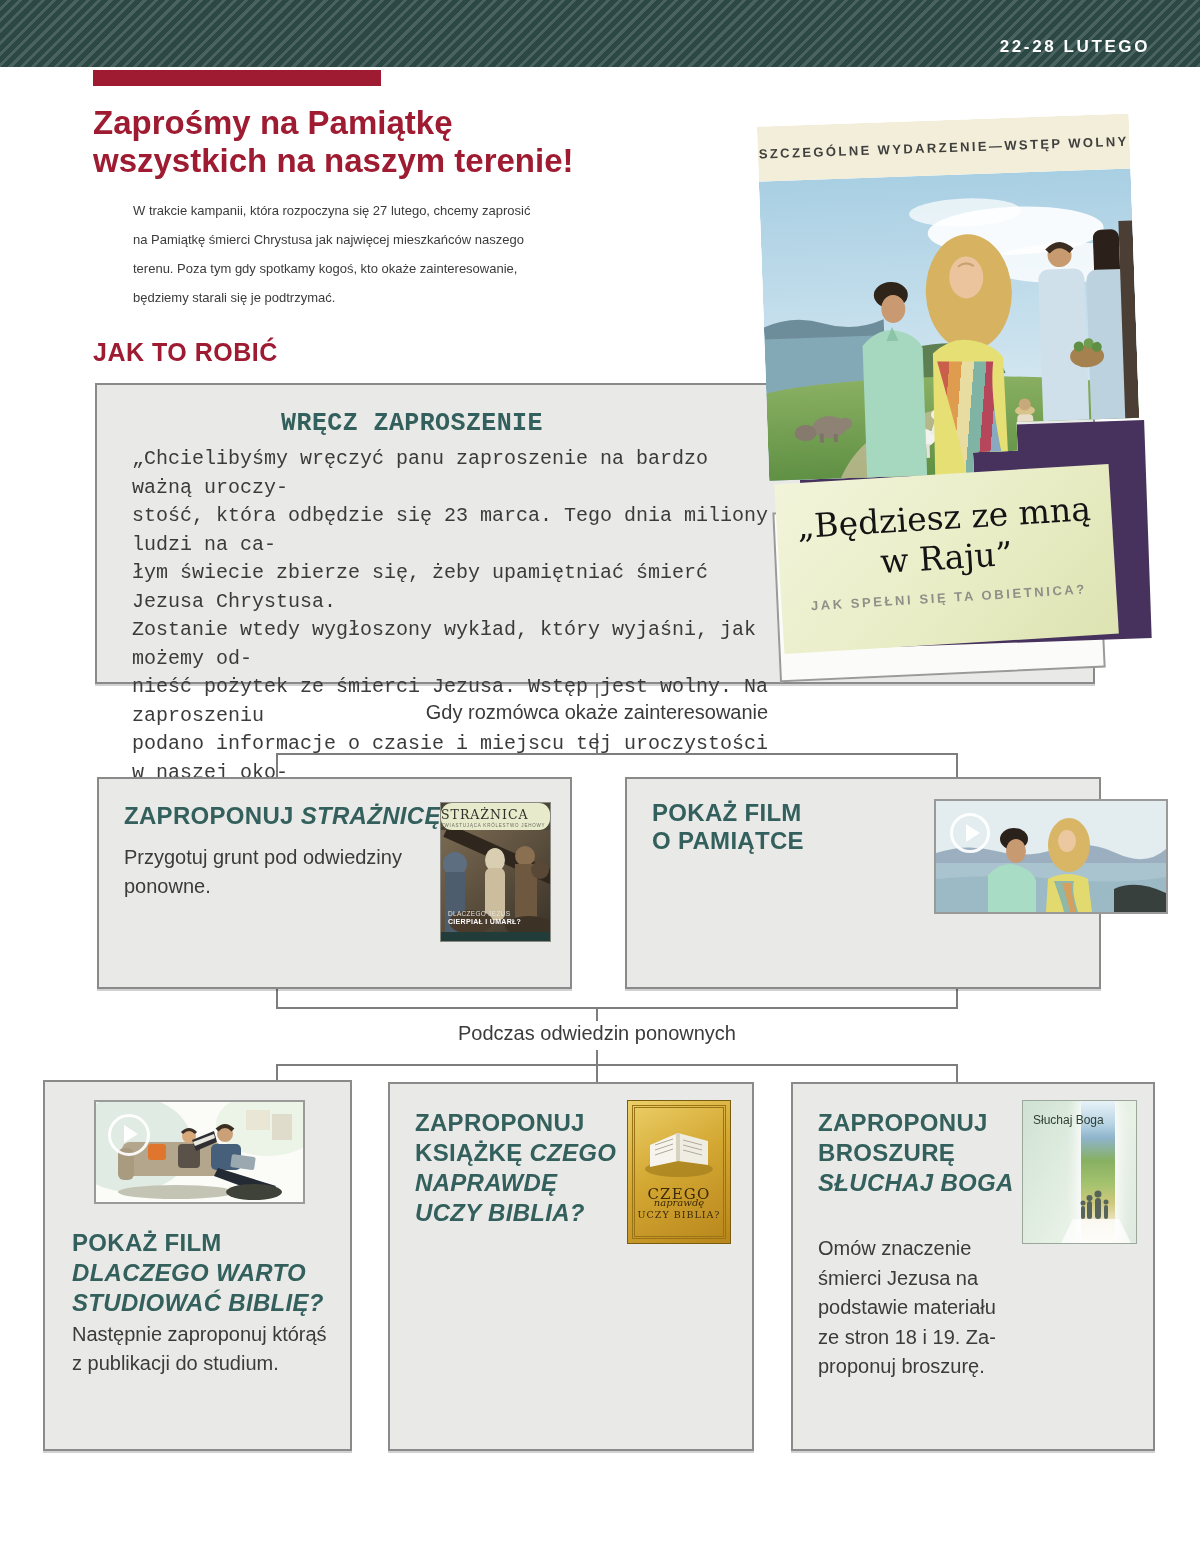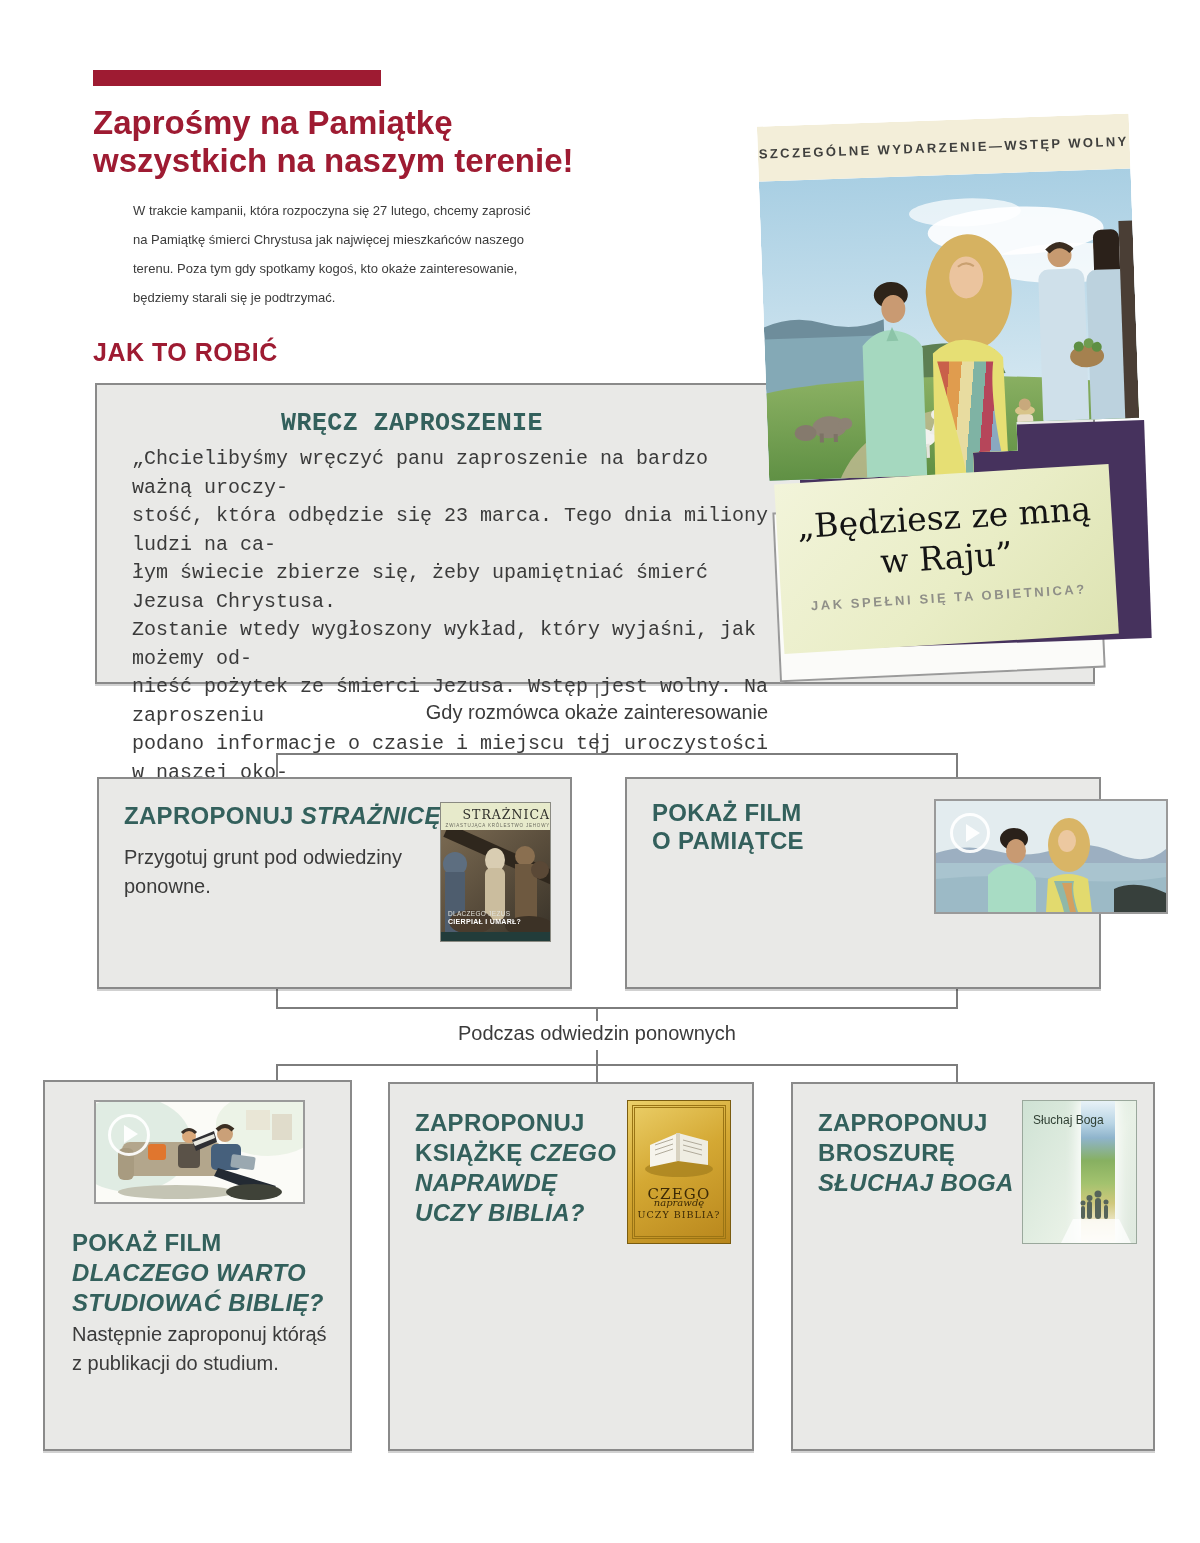--- a/index.html
+++ b/index.html
@@ -83,21 +83,21 @@
   .thumb-2b{left:307px;top:20px;width:230px;height:111px;z-index:2;}
   .thumb-3a{left:49px;top:18px;width:207px;height:100px;}
   .play{position:absolute;border:3px solid rgba(255,255,255,.92);border-radius:50%;box-sizing:border-box;}
   .play::after{content:"";position:absolute;border-top:9px solid transparent;border-bottom:9px solid transparent;
      border-left:14px solid rgba(255,255,255,.92);left:13px;top:8px;}
   .play-2b{left:14px;top:12px;width:40px;height:40px;}
   .play-3a{left:12px;top:12px;width:42px;height:42px;}
 
   
   .wt-cover{position:absolute;left:341px;top:23px;width:109px;height:138px;border:1px solid #8a8a82;background:#4a4437;}
-  .wt-head{position:absolute;left:0;top:0;width:100%;height:27px;background:#e7eacb;text-align:right;}
+  .wt-head{position:absolute;left:0;top:0;width:100%;height:27px;background:#e7eacb;text-align:left;border-radius:11px;}
   .wt-title{font-family:"DejaVu Serif",serif;font-size:12.5px;letter-spacing:1px;color:#2f2f2b;margin-top:4px;}
   .wt-tag{font-size:4.5px;letter-spacing:.8px;color:#6a6a5f;margin-top:1px;}
   .wt-art{position:absolute;left:0;top:27px;}
   .wt-lines{position:absolute;left:7px;bottom:15px;line-height:8px;}
   .wt-l1{font-size:6.5px;color:#e3e3dc;letter-spacing:.3px;}
   .wt-l2{font-size:7px;font-weight:bold;color:#fff;letter-spacing:.3px;}
   .wt-foot{position:absolute;left:0;bottom:0;width:100%;height:9px;background:#223c3a;}
 
   
   .book{position:absolute;left:237px;top:16px;width:102px;height:142px;border:1px solid #7a5c10;
@@ -114,20 +114,23 @@
   .bro-title{position:absolute;left:10px;top:12px;font-size:12px;color:#2f3f33;}
   .bro-portal{position:absolute;left:58px;top:0;width:34px;height:142px;
      background:linear-gradient(#e8f2f8 0%,#b8d4e4 16%,#8fb4cc 26%,#87b061 42%,#a3c26e 58%,#cfc87c 72%,#efe8cc 86%,#f8f6ea 100%);
      box-shadow:0 0 12px 4px rgba(255,255,255,.9);}
 </style>
 </head>
 <body>
 
 <div class="page">
 
+  <div class="banner">
+    <span class="banner-date">22-28 LUTEGO</span>
+  </div>
   <div class="red-bar"></div>
 
   <div class="h1">Zaprośmy na Pamiątkę
 wszystkich na naszym terenie!</div>
   <div class="intro">W trakcie kampanii, która rozpoczyna się 27 lutego, chcemy zaprosić
 na Pamiątkę śmierci Chrystusa jak najwięcej mieszkańców naszego
 terenu. Poza tym gdy spotkamy kogoś, kto okaże zainteresowanie,
 będziemy starali się je podtrzymać.</div>
   <div class="section-label">JAK TO ROBIĆ</div>
 
@@ -277,20 +280,25 @@
       <div class="book-t book-t1">CZEGO</div>
       <div class="book-t book-t2">naprawdę</div>
       <div class="book-t book-t3">UCZY BIBLIA?</div>
     </div>
   </div>
 
   <div class="fbox box-3c">
     <div class="t teal-title"><span>ZAPROPONUJ
 BROSZURĘ
 </span><span class="it">SŁUCHAJ BOGA</span></div>
+    <div class="b body-text">Omów znaczenie
+śmierci Jezusa na
+podstawie materiału
+ze stron 18 i 19. Za-
+proponuj broszurę.</div>
     <div class="bro">
       <div class="bro-portal"></div>
       <svg width="113" height="142" viewBox="0 0 113 142" style="position:absolute;left:0;top:0;">
         <g fill="#56645a">
           <rect x="64" y="100" width="5" height="18" rx="2.5"></rect>
             <circle cx="66.5" cy="97" r="3"></circle>
           <rect x="72" y="97" width="6" height="21" rx="3"></rect>
             <circle cx="75" cy="93" r="3.5"></circle>
           <rect x="81" y="104" width="4" height="14" rx="2"></rect>
             <circle cx="83" cy="101" r="2.5"></circle>

